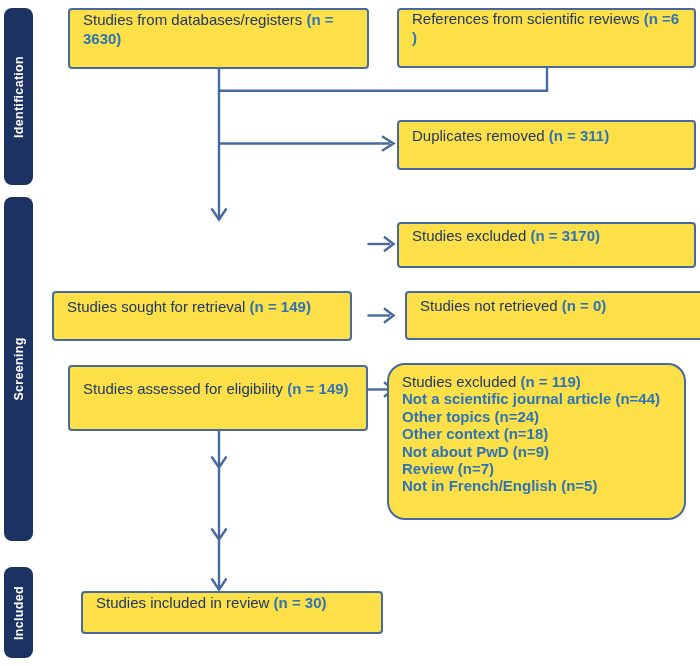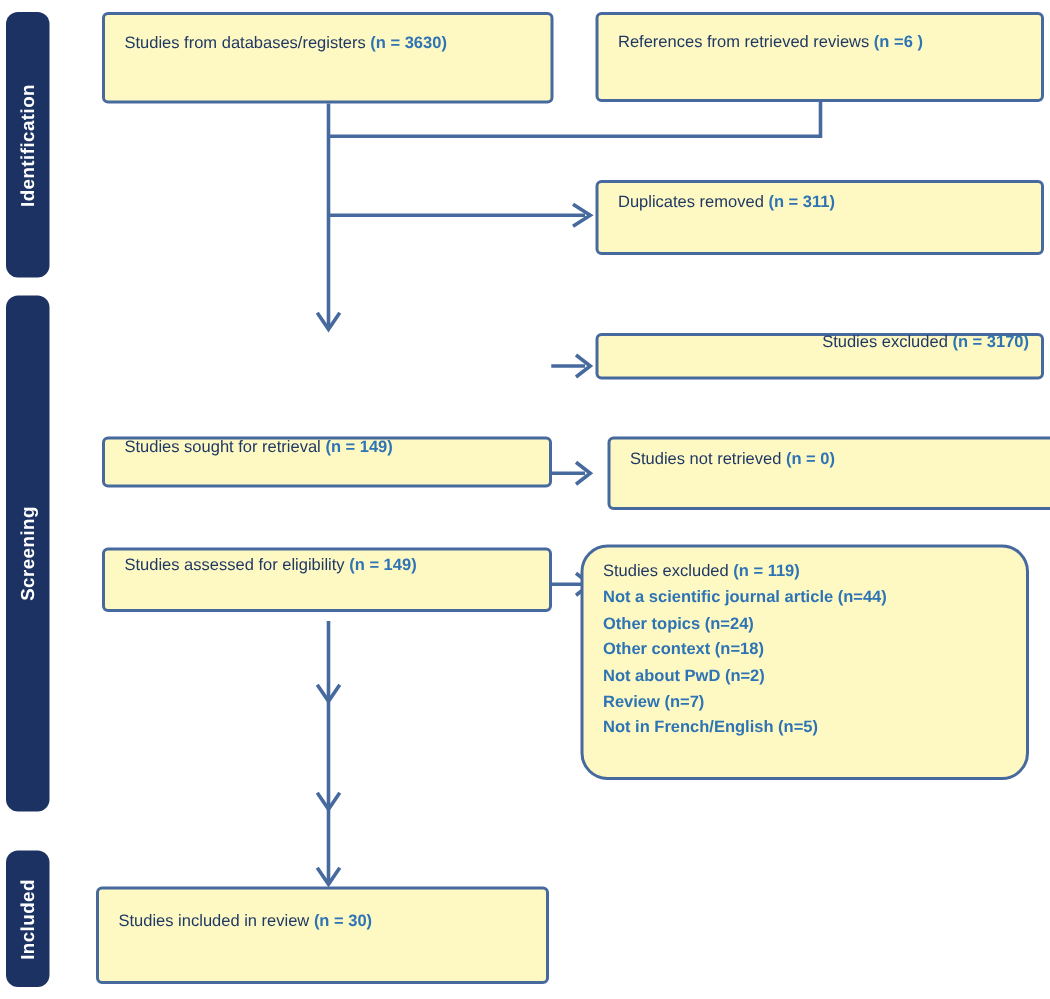--- a/index.html
+++ b/index.html
@@ -40,27 +40,27 @@
   .sidebox .vlabel {
     transform: rotate(-90deg);
     white-space: nowrap;
     color: #ffffff;
     font-weight: bold;
     font-size: 12.5px;
     letter-spacing: 0.3px;
   }
   .nbox {
     position: absolute;
-    background: #fef9c3;
+    background: #fde047;
     border: 2.4px solid var(--line);
     border-radius: 4px;
     display: flex;
     align-items: center;
     padding: 0 8px 18px 13px;
-    font-size: 11px;
+    font-size: 15px;
     color: var(--text-dark);
     line-height: 1.25;
   }
   .nbox .count {
     color: var(--text-blue);
     font-weight: bold;
   }
   .nbox.multi {
     display: block;
     padding-top: 8px;
@@ -112,51 +112,51 @@
   </div>
   <div class="sidebox" style="left:4px; top:567px; width:29px; height:91px;">
     <span class="vlabel">Included</span>
   </div>
 
   <div class="nbox" style="left:68px; top:8px; width:301px; height:61px;">
     <span><span>Studies from databases/registers</span> <span class="count">(n = 3630)</span></span>
   </div>
 
   <div class="nbox" style="left:397px; top:8px; width:299px; height:60px;">
-    <span><span>References from retrieved reviews</span> <span class="count">(n =6 )</span></span>
+    <span><span>References from scientific reviews</span> <span class="count">(n =6 )</span></span>
   </div>
 
   <div class="nbox" style="left:397px; top:120px; width:299px; height:50px;">
     <span><span>Duplicates removed</span> <span class="count">(n = 311)</span></span>
   </div>
 
 
-  <div class="nbox" style="left:397px; top:222px; width:299px; height:31px;justify-content:flex-end;">
+  <div class="nbox" style="left:397px; top:222px; width:299px; height:46px;">
     <span><span>Studies excluded</span> <span class="count">(n = 3170)</span></span>
   </div>
 
-  <div class="nbox" style="left:68px; top:291px; width:300px; height:34px;">
+  <div class="nbox" style="left:52px; top:291px; width:300px; height:50px;">
     <span><span>Studies sought for retrieval</span> <span class="count">(n = 149)</span></span>
   </div>
 
   <div class="nbox" style="left:405px; top:291px; width:299px; height:49px;">
     <span><span>Studies not retrieved</span> <span class="count">(n = 0)</span></span>
   </div>
 
-  <div class="nbox" style="left:68px; top:365px; width:300px; height:43px;">
+  <div class="nbox" style="left:68px; top:365px; width:300px; height:66px;">
     <span><span>Studies assessed for eligibility</span> <span class="count">(n = 149)</span></span>
   </div>
 
   <div class="nbox multi" style="left:387px; top:363px; width:299px; height:157px;border-radius:18px;">
     <div><span>Studies excluded</span> <span class="count">(n = 119)</span></div>
     <div class="reason">Not a scientific journal article (n=44)</div>
     <div class="reason">Other topics (n=24)</div>
     <div class="reason">Other context (n=18)</div>
-    <div class="reason">Not about PwD (n=2)</div>
+    <div class="reason">Not about PwD (n=9)</div>
     <div class="reason">Review (n=7)</div>
     <div class="reason">Not in French/English (n=5)</div>
   </div>
 
-  <div class="nbox" style="left:64px; top:591px; width:302px; height:65px;text-align:right;">
+  <div class="nbox" style="left:81px; top:591px; width:302px; height:43px;text-align:right;">
     <span><span>Studies included in review</span> <span class="count">(n = 30)</span></span>
   </div>
 
 </div>
 
 </body></html>

